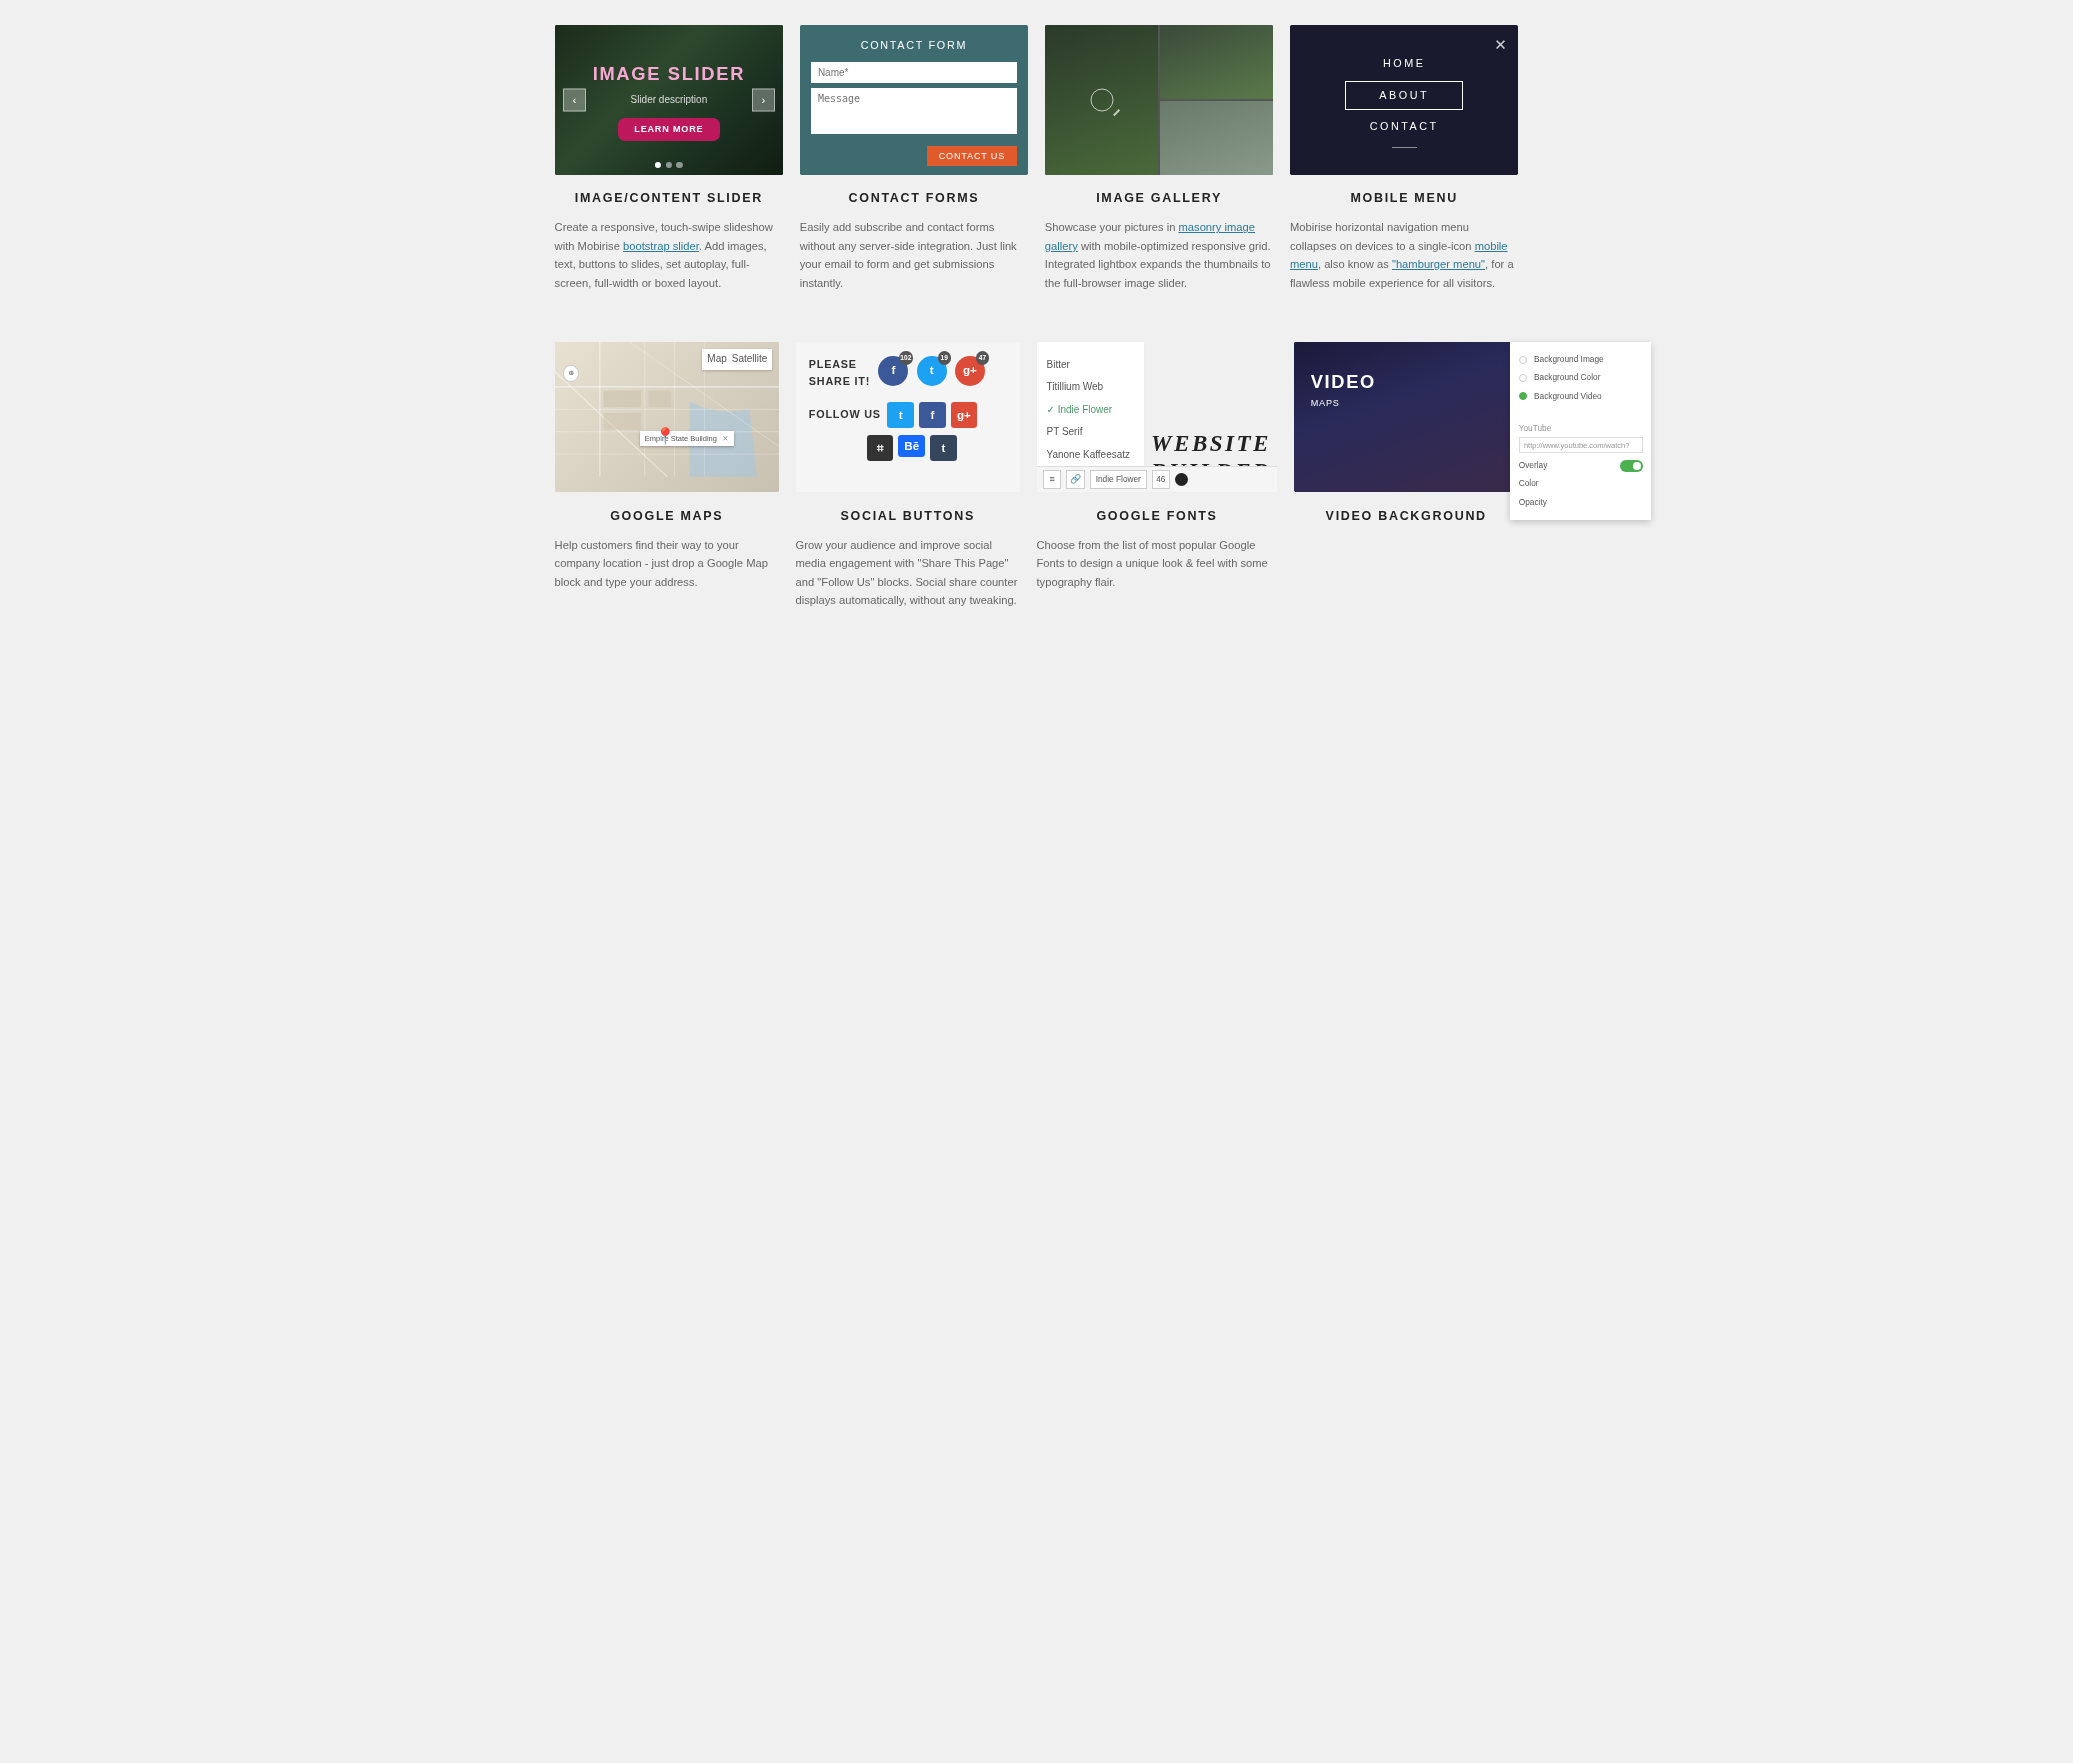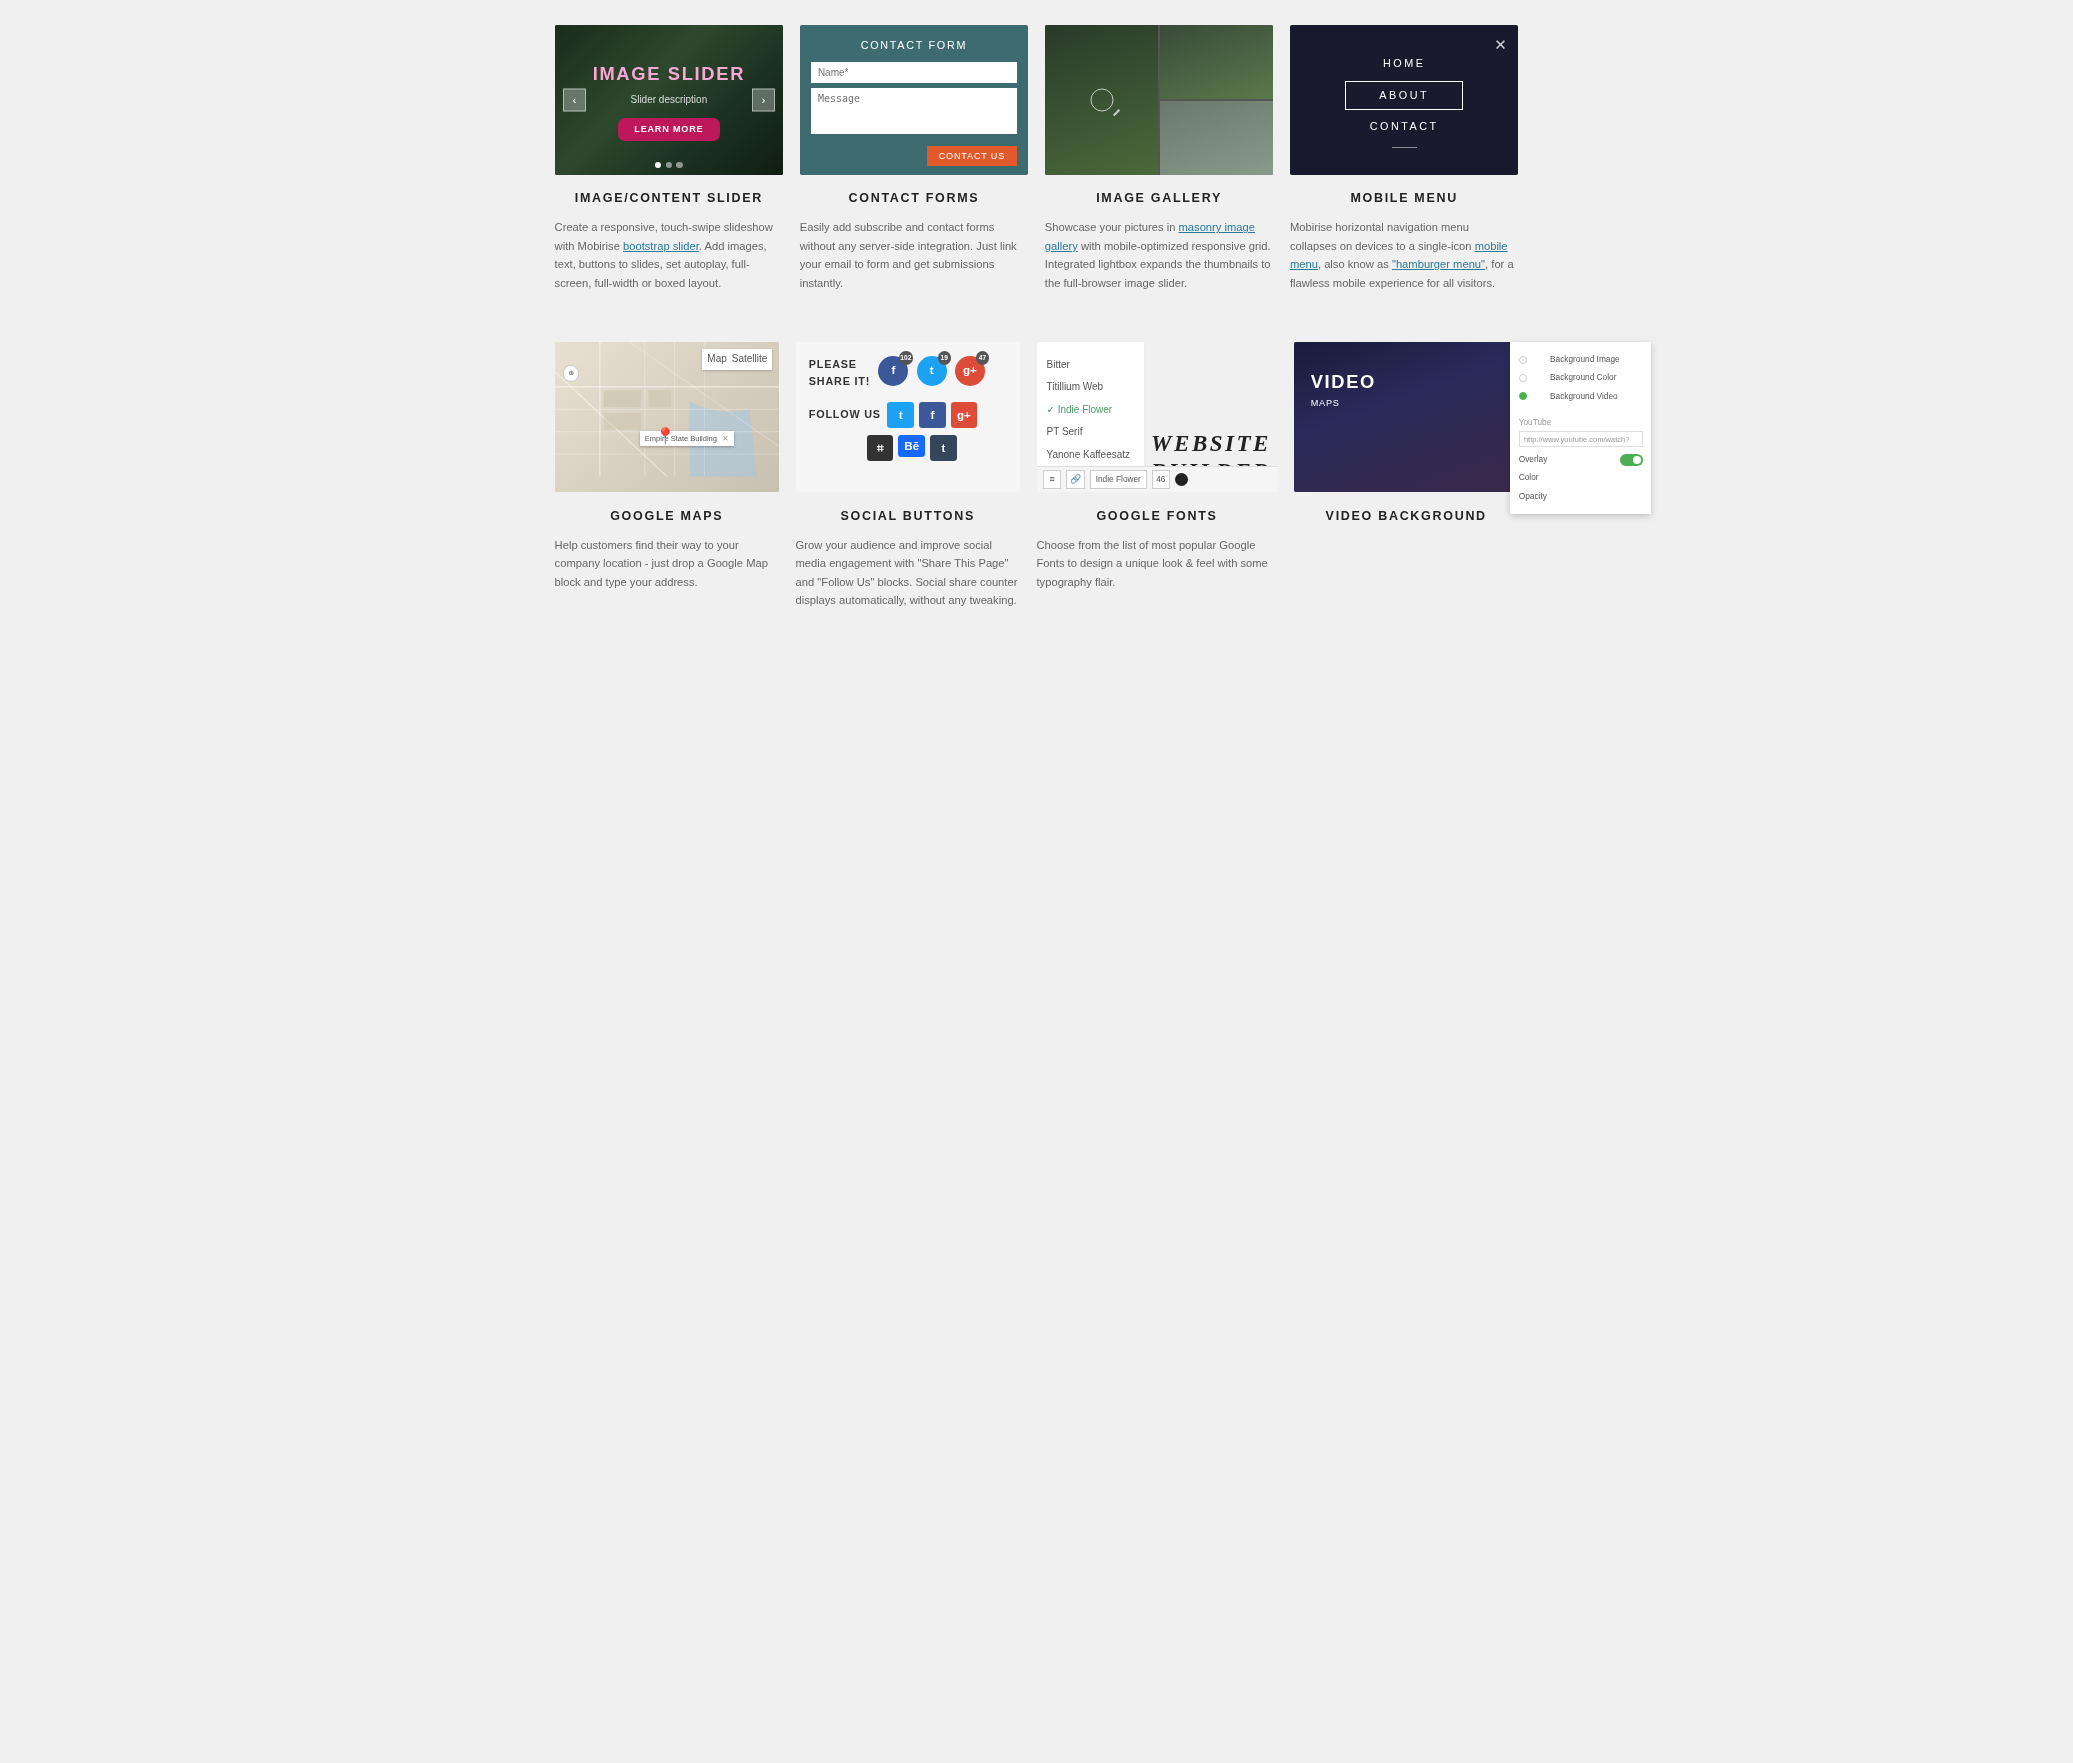--- a/index.html
+++ b/index.html
@@ -462,39 +462,39 @@
       width: 141px;
       background: white;
       padding: 8.3px;
       font-size: 8.3px;
       box-shadow: 0 1.7px 6.6px rgba(0,0,0,0.2);
       z-index: 10;
     }
     .settings-row {
       display: flex;
       align-items: center;
-      gap: 23px;
+      gap: 7px;
       padding: 2.5px 0;
     }
     .settings-radio {
       width: 8.3px;
       height: 8.3px;
       border-radius: 50%;
       border: 0.8px solid #ccc;
       background: white;
     }
     .settings-radio.active {
       background: #4caf50;
       border-color: #4caf50;
     }
     .settings-label { color: #555; flex: 1; }
     .settings-section-label {
       color: #999;
       font-size: 8.3px;
-      margin-top: 11px;
+      margin-top: 17px;
       margin-bottom: 1.7px;
     }
     .settings-input {
       width: 100%;
       border: 0.8px solid #ddd;
       padding: 2.5px 4.2px;
       font-size: 7.5px;
       color: #999;
       margin-bottom: 3.3px;
     }

